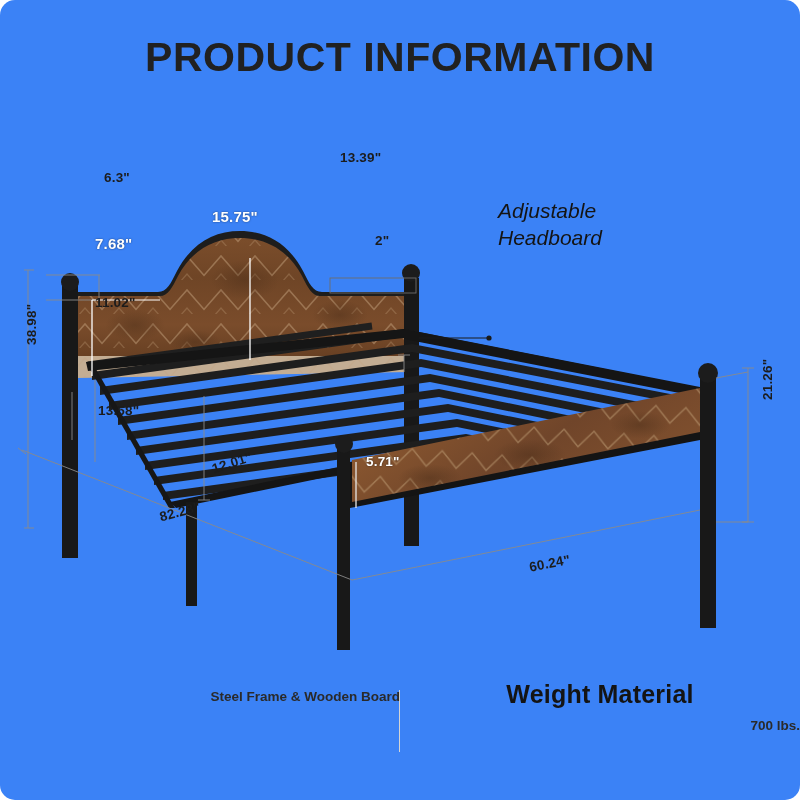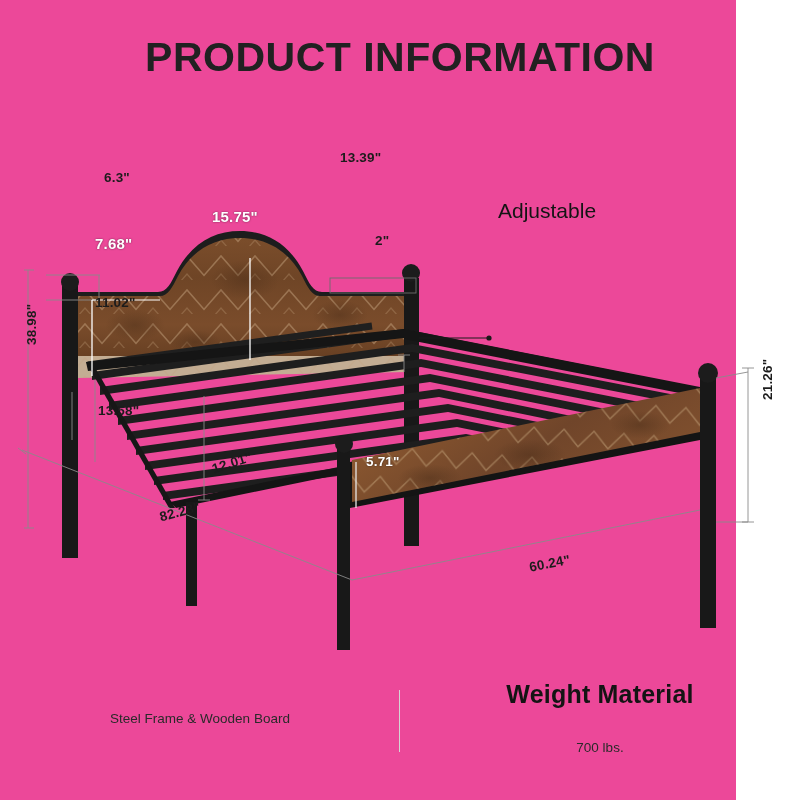--- a/index.html
+++ b/index.html
@@ -11,23 +11,24 @@
     width: 800px;
     height: 800px;
     font-family: "Liberation Sans", sans-serif;
     color: #1a1a1a;
     overflow: hidden;
     position: relative;
   }
 
   #page {
     position: relative;
-    width: 736px;
+    width: 800px;
     height: 800px;
-    background: #ec4899;
+    background: #3b82f6;
+    border-radius: 15px;
   }
 
   
   #title {
     position: absolute;
     top: 34px;
     left: 0;
     width: 800px;
     text-align: center;
     font-size: 41px;
@@ -84,24 +85,25 @@
     text-align: center;
     padding-top: 4px;
   }
   .info-head {
     font-size: 25px;
     font-weight: 700;
     color: #141414;
     letter-spacing: 0.2px;
   }
   .info-sub {
-    margin-top: 31px;
+    margin-top: 9px;
     font-size: 13.5px;
-    font-weight: 400;
+    font-weight: 700;
     color: #2a2a2a;
+    text-align: right;
   }
   #info-divider {
     position: absolute;
     left: 399px;
     top: 690px;
     width: 1.4px;
     height: 62px;
     background: #d4d4d4;
   }
 </style>
@@ -306,22 +308,23 @@
     <span class="dim" style="left:210px; top:352px; transform:rotate(-18deg); transform-origin:left top;">12.01"</span>
 
     <span class="dim" style="left:158px; top:400px; transform:rotate(-15deg); transform-origin:left top;">82.28"</span>
 
     <span class="dim" style="left:528px; top:450px; transform:rotate(-11deg); transform-origin:left top;">60.24"</span>
 
     <span class="dim light" style="left:366px; top:344px;">5.71"</span>
 
     <span class="dim" style="left:760px; top:290px; transform:rotate(-90deg); transform-origin:left top;">21.26"</span>
 
-    <div class="callout" style="left:498px; top:88px;">
+    <div class="callout" style="left:498px; top:88px;font-style:italic;">
       <div>Adjustable</div>
+      <div>Headboard</div>
     </div>
   </div>
 
   <div id="info-divider"></div>
   <div id="infoband">
 
     <div class="info-cell">
       <div class="info-sub">Steel Frame &amp; Wooden Board</div>
     </div>
 

